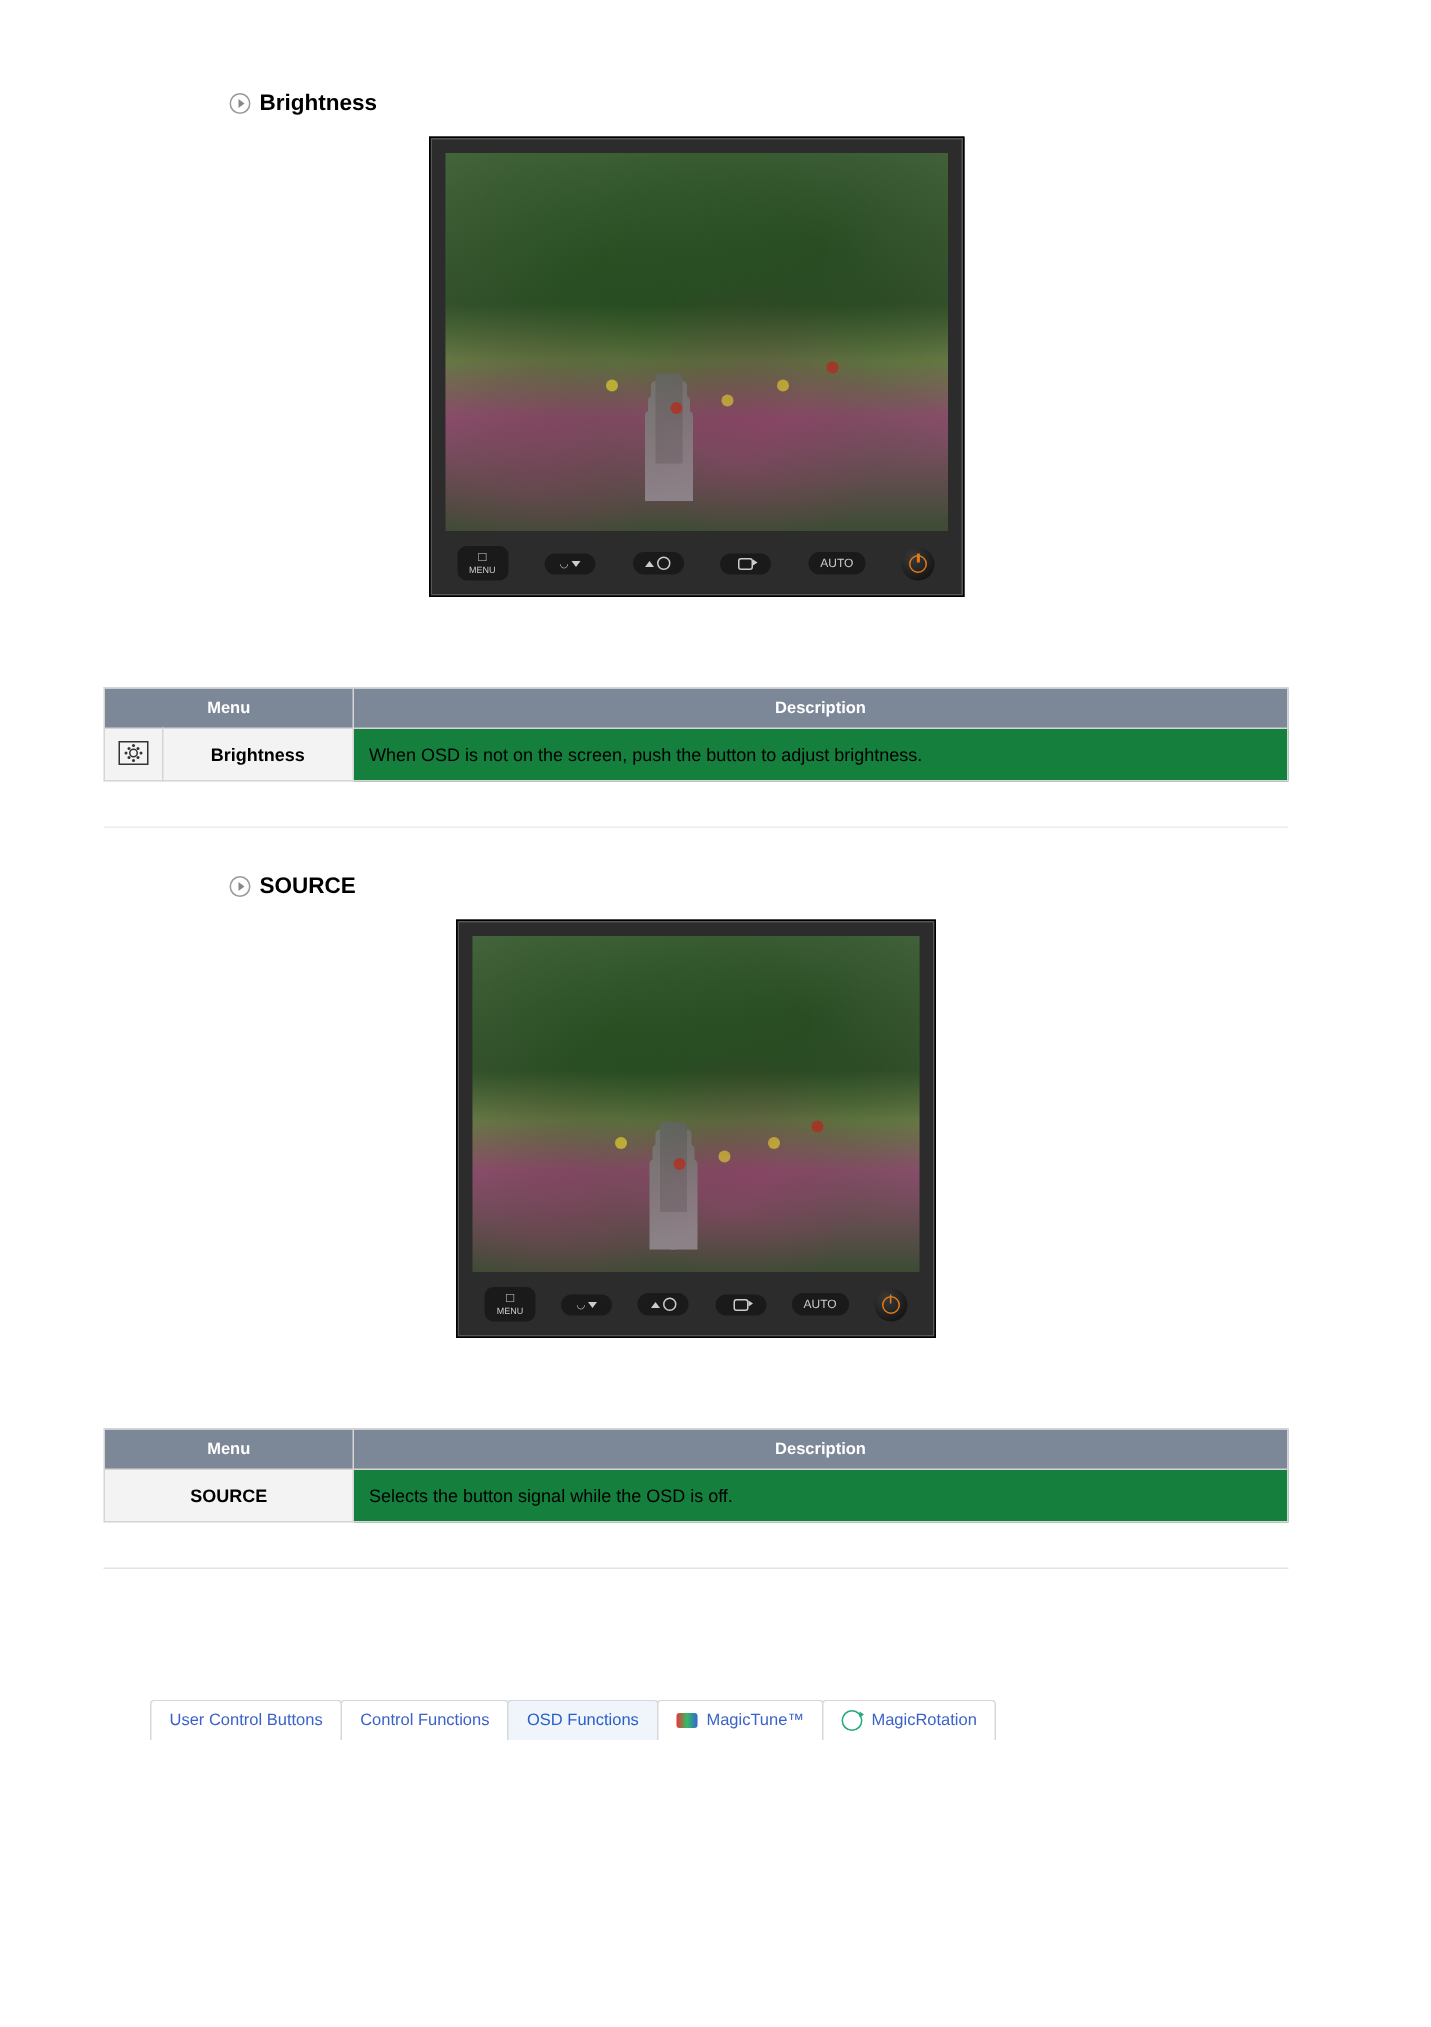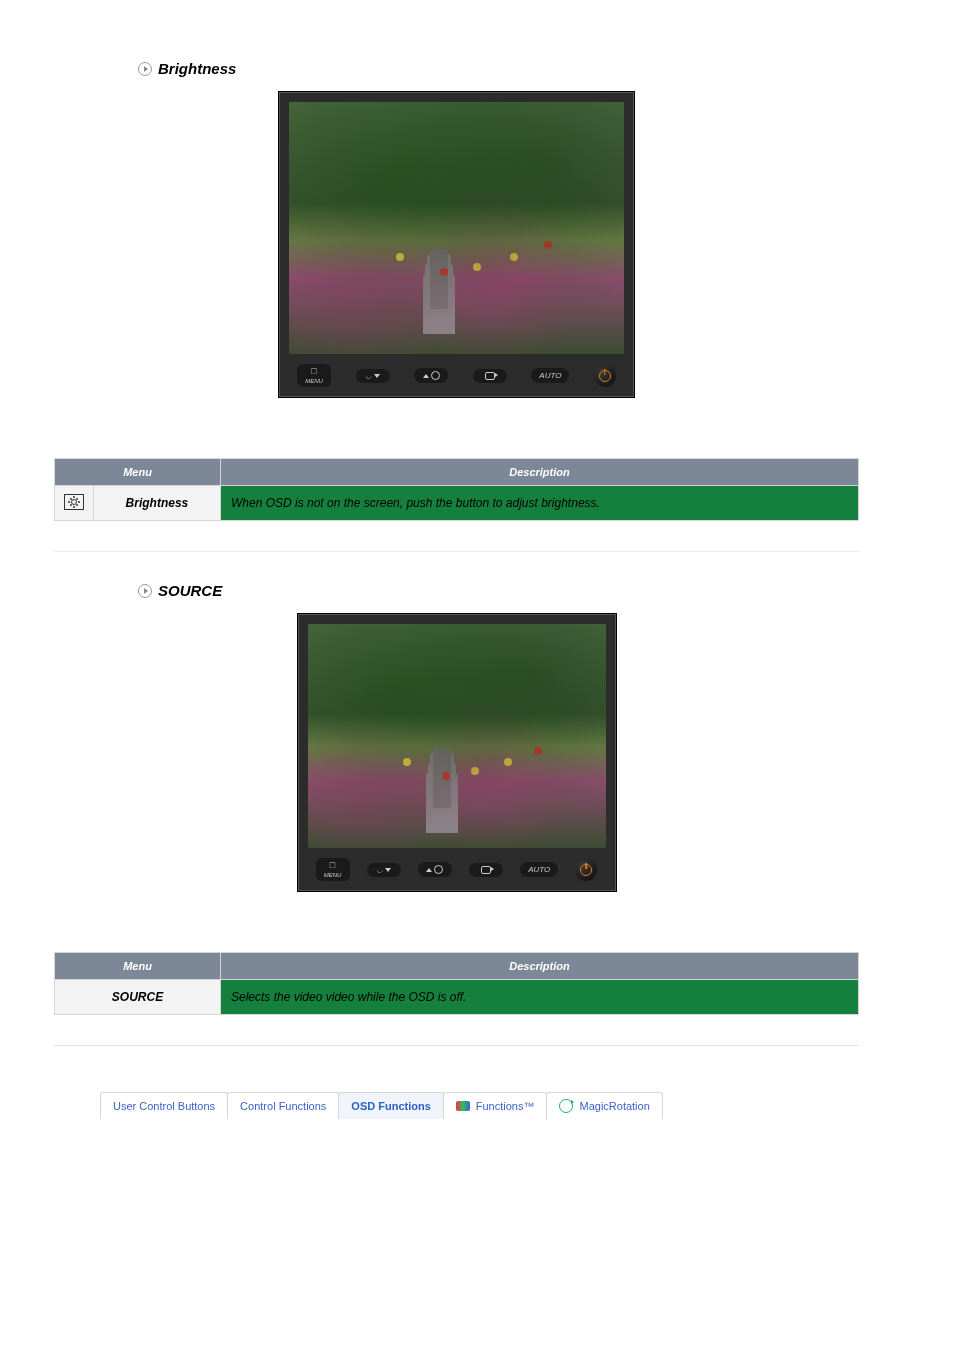--- a/index.html
+++ b/index.html
@@ -4,22 +4,21 @@
 <style>
   body {
     margin: 0;
     padding: 0;
     font-family: Arial, Verdana, sans-serif;
     font-size: 12px;
     background: #fff;
     width: 954px;
   }
   .content {
-    padding: 60px 95px 20px 54px;
-    font-style: italic;
+    padding: 60px 95px 20px 69px;
   }
   .section-title {
     display: flex;
     align-items: center;
     margin-left: 84px;
     margin-bottom: 14px;
   }
   .arrow-bullet {
     width: 12px;
     height: 12px;
@@ -199,26 +198,27 @@
     border-bottom:none;
     background:#fff;
     display:flex;
     align-items:center;
     gap:6px;
     color:#333;
     cursor:pointer;
     margin-right:-1px;
     border-top-left-radius:3px;
     border-top-right-radius:3px;
+    margin-top:41px;
   }
   .tab.blue-text{color:#3a62c9;}
   .tab.active{
     color:#2a5fc7;
     background:#f0f4fb;
-    font-weight:bold;
+    font-weight:normal;
   }
   .mt-icon{width:14px;height:10px;background:linear-gradient(90deg,#e33,#3b6,#36c);border-radius:2px;}
   .rot-icon{width:12px;height:12px;border:1.5px solid #2a7;border-radius:50%;position:relative;}
   .rot-icon::after{content:"";position:absolute;right:-2px;top:0;width:0;height:0;border-left:3px solid #2a7;border-top:2px solid transparent;border-bottom:2px solid transparent;}
 </style>
 </head>
 <body>
 
 <div class="content">
 
@@ -319,40 +319,40 @@
   </div>
 
   <table class="info">
     <tbody>
         <tr>
       <th style="width:145px;">Menu</th>
       <th>Description</th>
     </tr>
     <tr>
       <td class="label-cell" style="width:145px;">SOURCE</td>
-      <td>Selects the video video while the OSD is off.</td>
+      <td>Selects the button signal while the OSD is off.</td>
     </tr>
   </tbody>
     </table>
 
   <hr class="hr-light">
 
 </div>
 
 <div class="bottom-tabs">
   <div class="tab blue-text">
     <span>User Control Buttons</span>
   </div>
   <div class="tab blue-text">
     <span>Control Functions</span>
   </div>
   <div class="tab active">
     <span>OSD Functions</span>
   </div>
   <div class="tab blue-text">
     <span class="mt-icon"></span>
-    <span>Functions™</span>
+    <span>MagicTune™</span>
   </div>
   <div class="tab blue-text">
     <span class="rot-icon"></span>
     <span>MagicRotation</span>
   </div>
 </div>
 
 </body></html>

